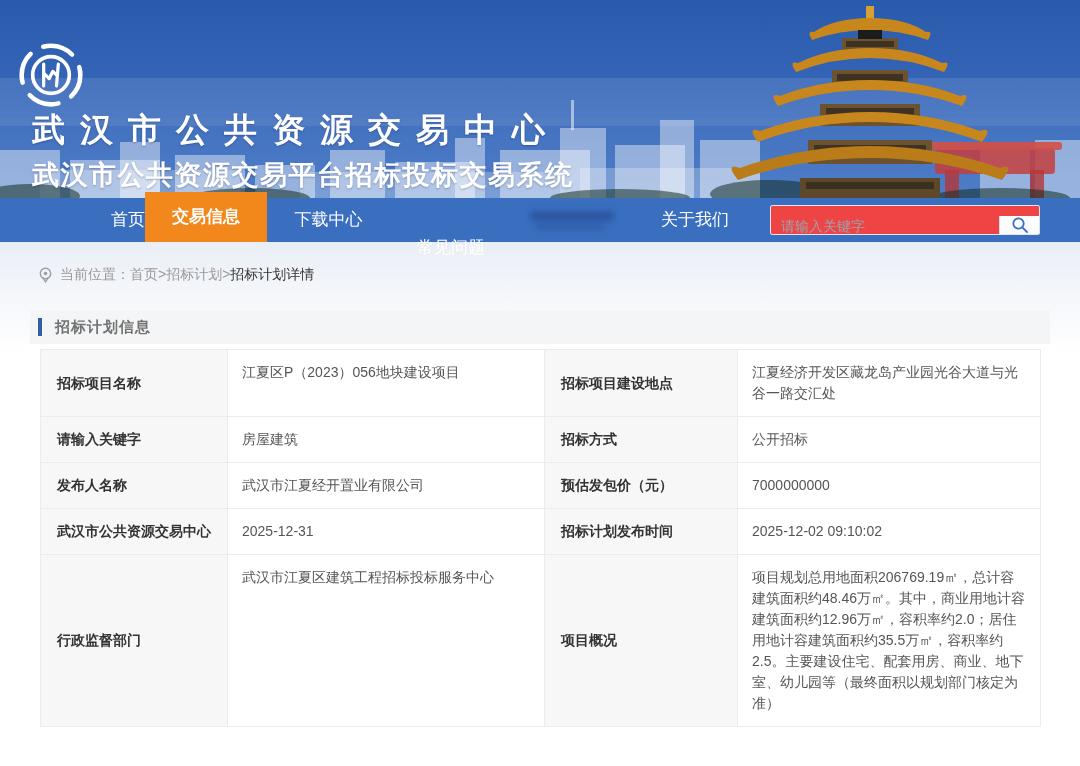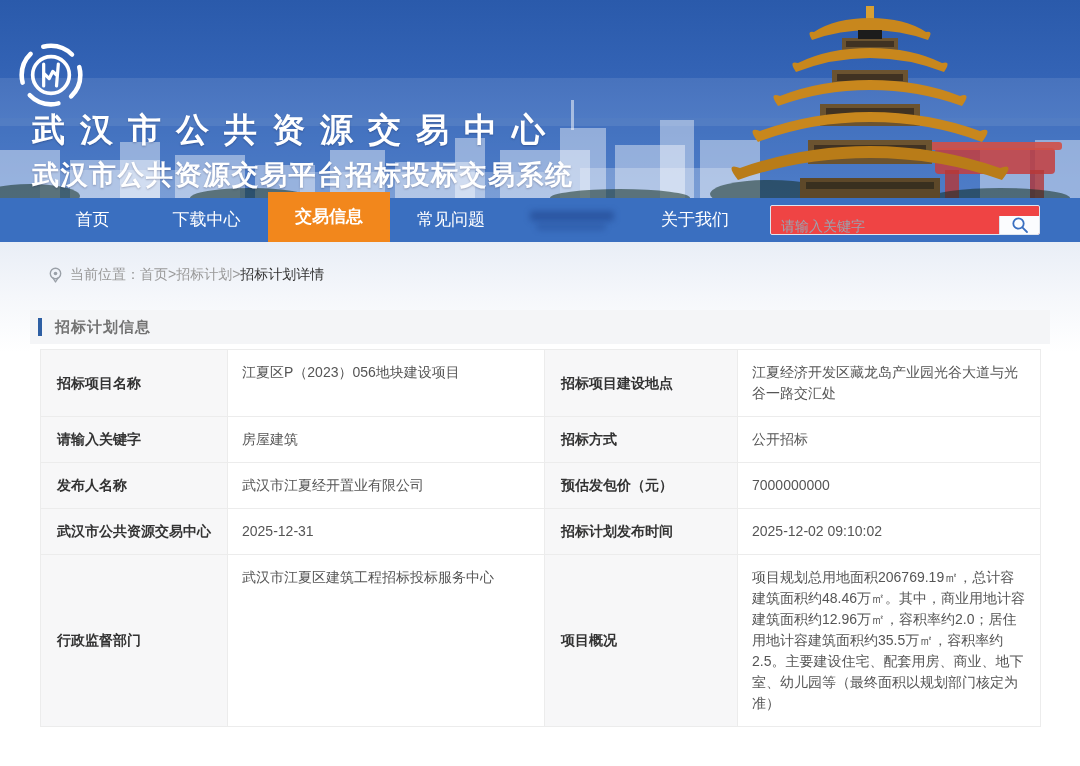--- a/index.html
+++ b/index.html
@@ -16,43 +16,43 @@
   .title-main { font-size:33px; font-weight:bold; letter-spacing:15px; white-space:nowrap;
                 text-shadow:0 1px 2px rgba(0,0,40,.25); }
   .title-sub  { font-size:27px; font-weight:bold; letter-spacing:1.5px; margin-top:4px; white-space:nowrap;
                 text-shadow:0 1px 2px rgba(0,0,40,.25);text-align:center; }
 
   
   .navbar { position:relative; width:1080px; height:44px; background:#3a6fc0; }
   .nav-items { display:flex; height:44px; margin-left:40px; }
   .nav-item { height:44px; line-height:44px; color:#fff; font-size:17px; text-align:center;
               cursor:pointer; white-space:nowrap; }
-  .nav-item.n0 { width:105px; }
+  .nav-item.n0 { width:105px;text-align:right; }
   .nav-item.n2 { width:123px; }
-  .nav-item.n3 { width:122px; }
+  .nav-item.n3 { width:122px;margin-top:28px; }
   .nav-item.n5 { width:130px; }
   .nav-item.active { width:122px; height:50px; line-height:50px; margin-top:-6px;
                      background:#f2871c; font-weight:bold; }
   .nav-item.ghost { width:118px; position:relative; }
   .ghost-smudge { position:absolute; left:18px; top:13px; width:84px; height:10px;
                   background:rgba(25,55,125,.45); filter:blur(3px); border-radius:3px; }
   .ghost-smudge.g2 { top:26px; left:24px; width:70px; height:6px; opacity:.7; }
   .search-box { position:absolute; right:40px; top:7px; width:270px; height:30px;
                 display:flex; background:#ef4444; border:1px solid #dfe5ee; border-radius:2px; overflow:hidden;align-items:flex-end; }
   .search-input { flex:1; border:none; outline:none; background:transparent;
                   padding:0 10px; font-size:14px; color:#333;
                   font-family:"Liberation Sans","DejaVu Sans",sans-serif; }
   .search-input::placeholder { color:#9aa3b0; }
   .search-btn { width:40px; border:none; background:#fbfcfe; border-left:1px solid #d9dfe9;
                 display:flex; align-items:center; justify-content:center; cursor:pointer; }
 
   
   .content { width:1080px; height:524px;
              background:linear-gradient(180deg,#e9eef6 0%, #f5f7fb 55px, #ffffff 110px); }
-  .breadcrumb { display:flex; align-items:center; padding:24px 0 0 48px; font-size:14px; color:#999; }
+  .breadcrumb { display:flex; align-items:center; padding:24px 0 0 38px; font-size:14px; color:#999; }
   .breadcrumb .pin { margin-right:7px; display:flex; }
   .crumb-trail { color:#999; cursor:pointer; }
   .crumb-current { color:#333; }
 
   .card { margin:26px 30px 0; background:#fff; }
   .section-head { height:34px; background:#f4f5f7; display:flex; align-items:center; padding-left:8px; }
   .accent-bar { width:4px; height:18px; background:#2e5fa3; margin-right:13px; }
   .section-title { font-size:15px; font-weight:bold; color:#737373; letter-spacing:1px; }
 
   table.info { width:1000px; margin:5px 10px 0; border-collapse:collapse; table-layout:fixed; }
@@ -141,22 +141,22 @@
     <div class="titles">
       <div class="title-main">武汉市公共资源交易中心</div>
       <div class="title-sub">武汉市公共资源交易平台招标投标交易系统</div>
     </div>
   </div>
 </div>
 
 <div class="navbar">
   <div class="nav-items">
     <div class="nav-item n0">首页</div>
+    <div class="nav-item active">交易信息</div>
     <div class="nav-item n2">下载中心</div>
-    <div class="nav-item active">交易信息</div>
     <div class="nav-item n3">常见问题</div>
     <div class="nav-item ghost">
       <span class="ghost-smudge"></span>
       <span class="ghost-smudge g2"></span>
     </div>
     <div class="nav-item n5">关于我们</div>
   </div>
   <div class="search-box">
     <input class="search-input" type="text" placeholder="请输入关键字" style="">
     <button class="search-btn">

